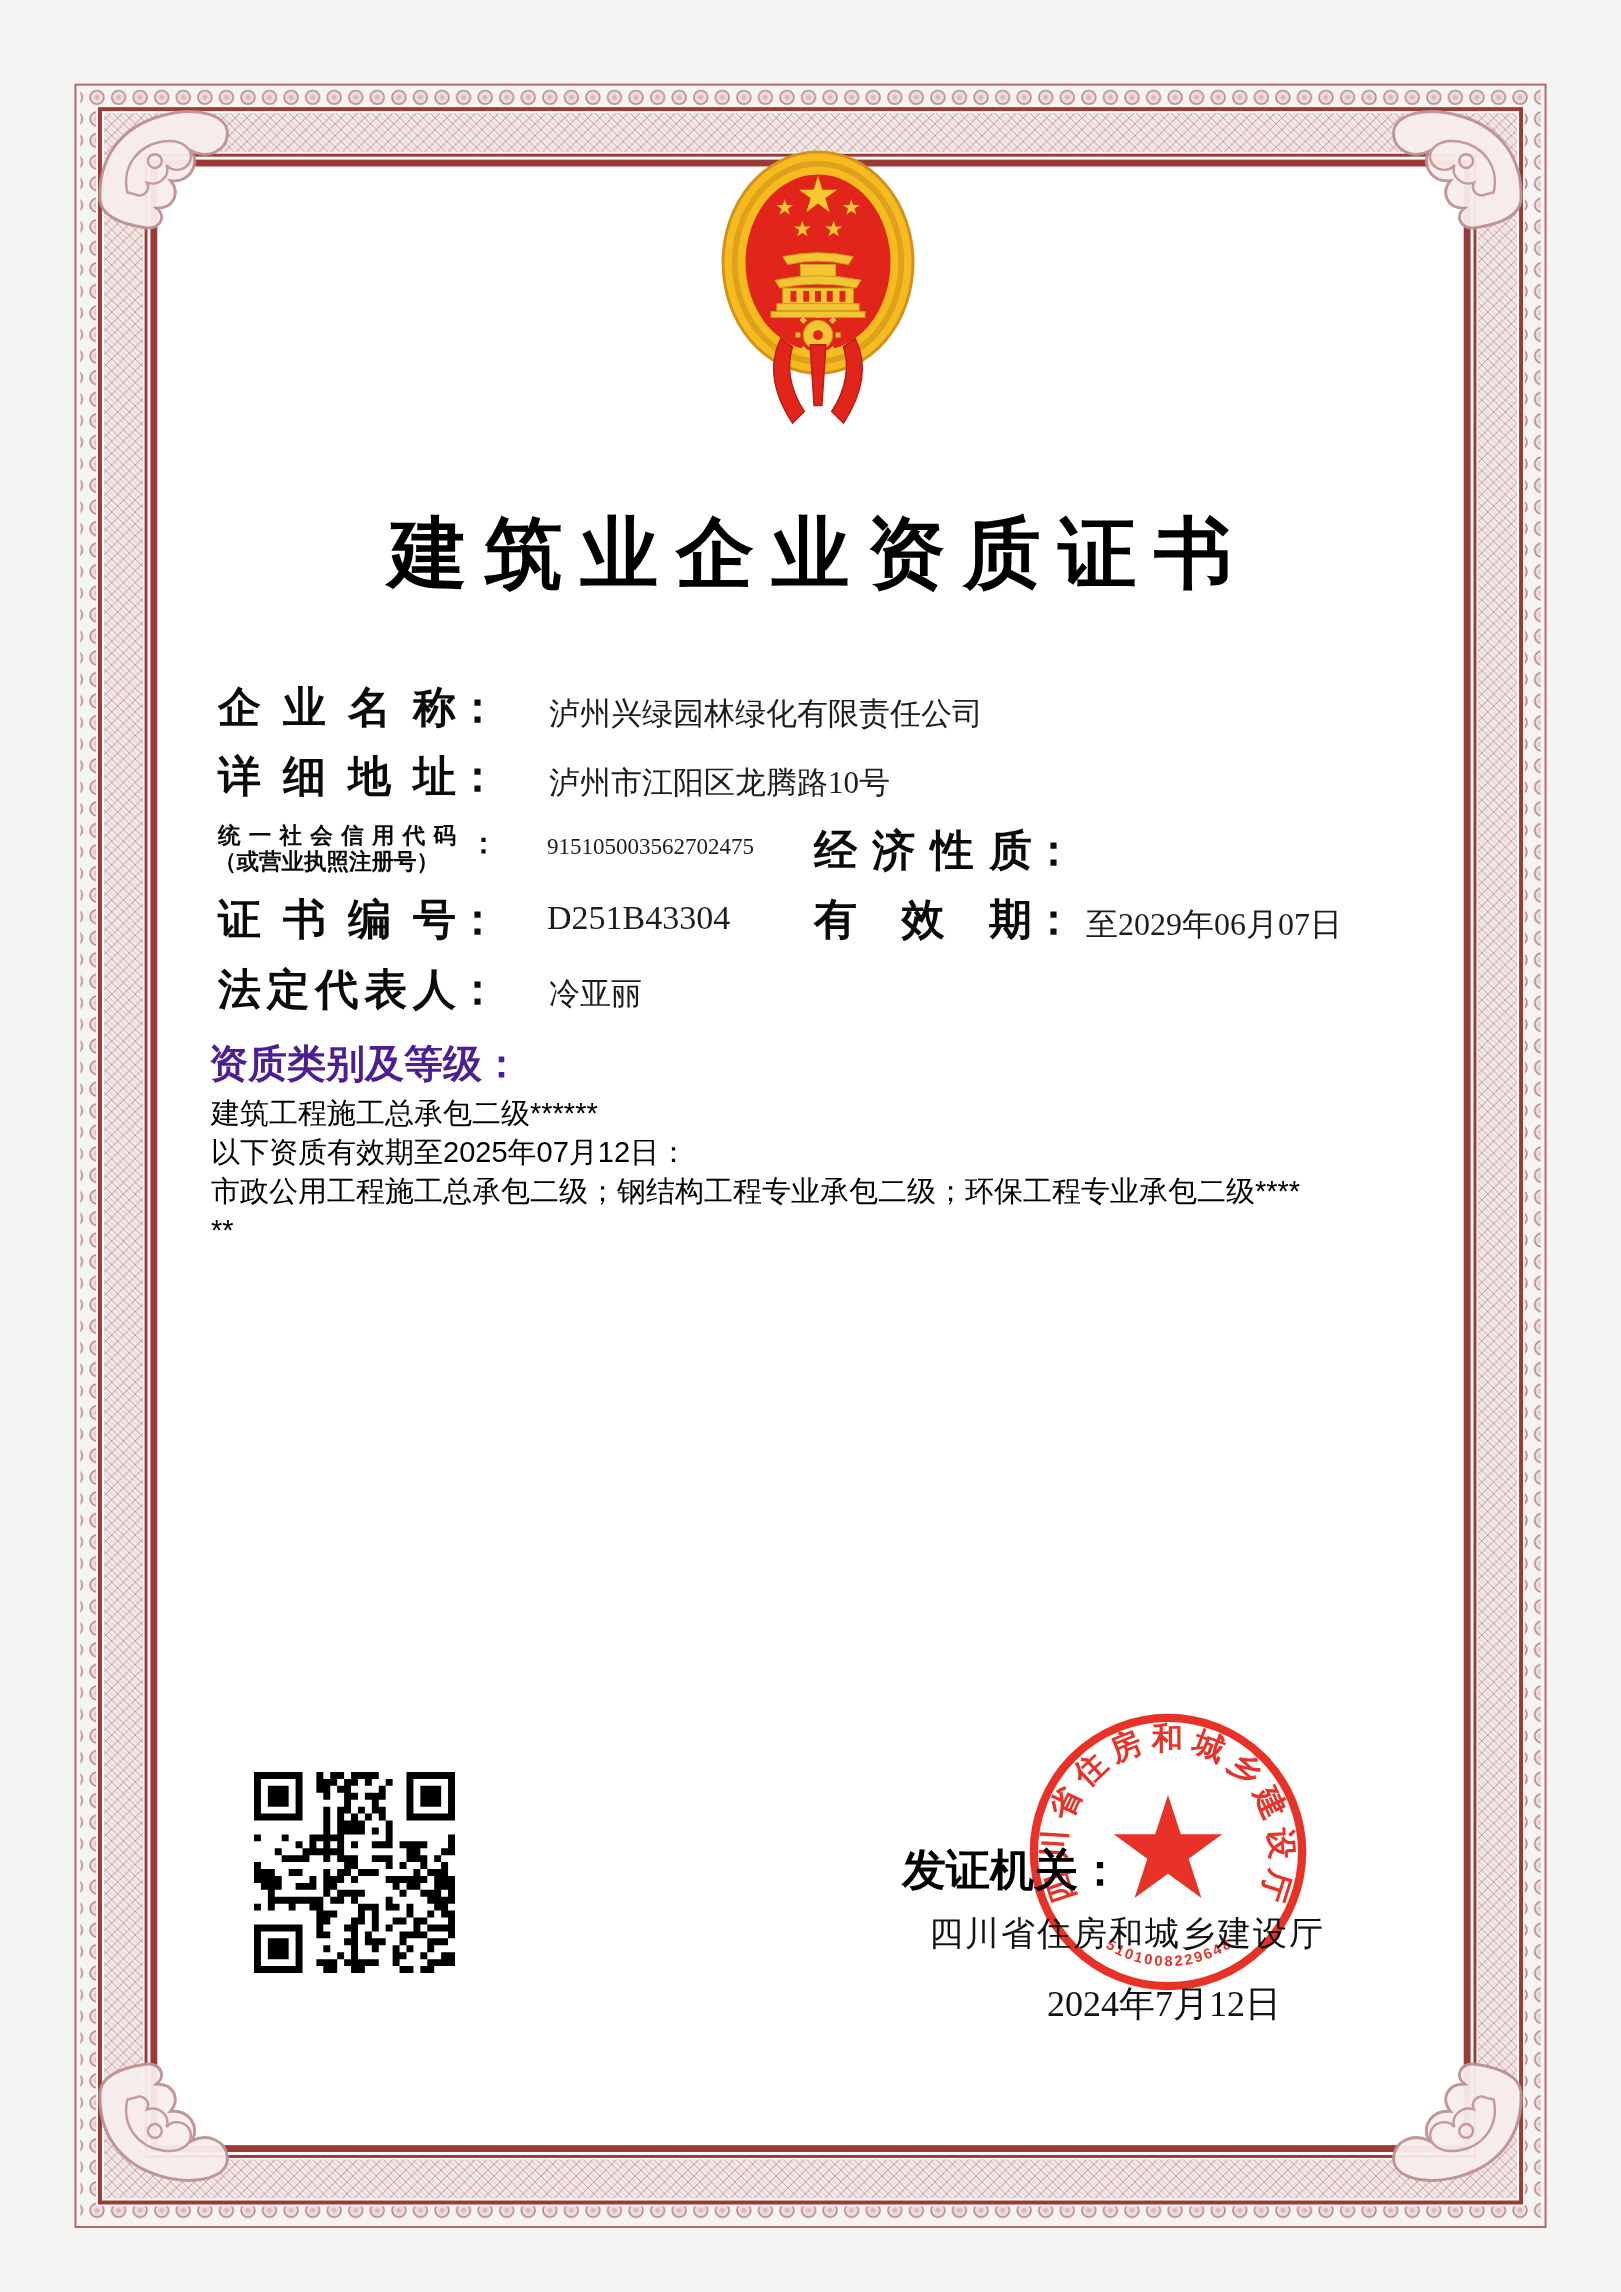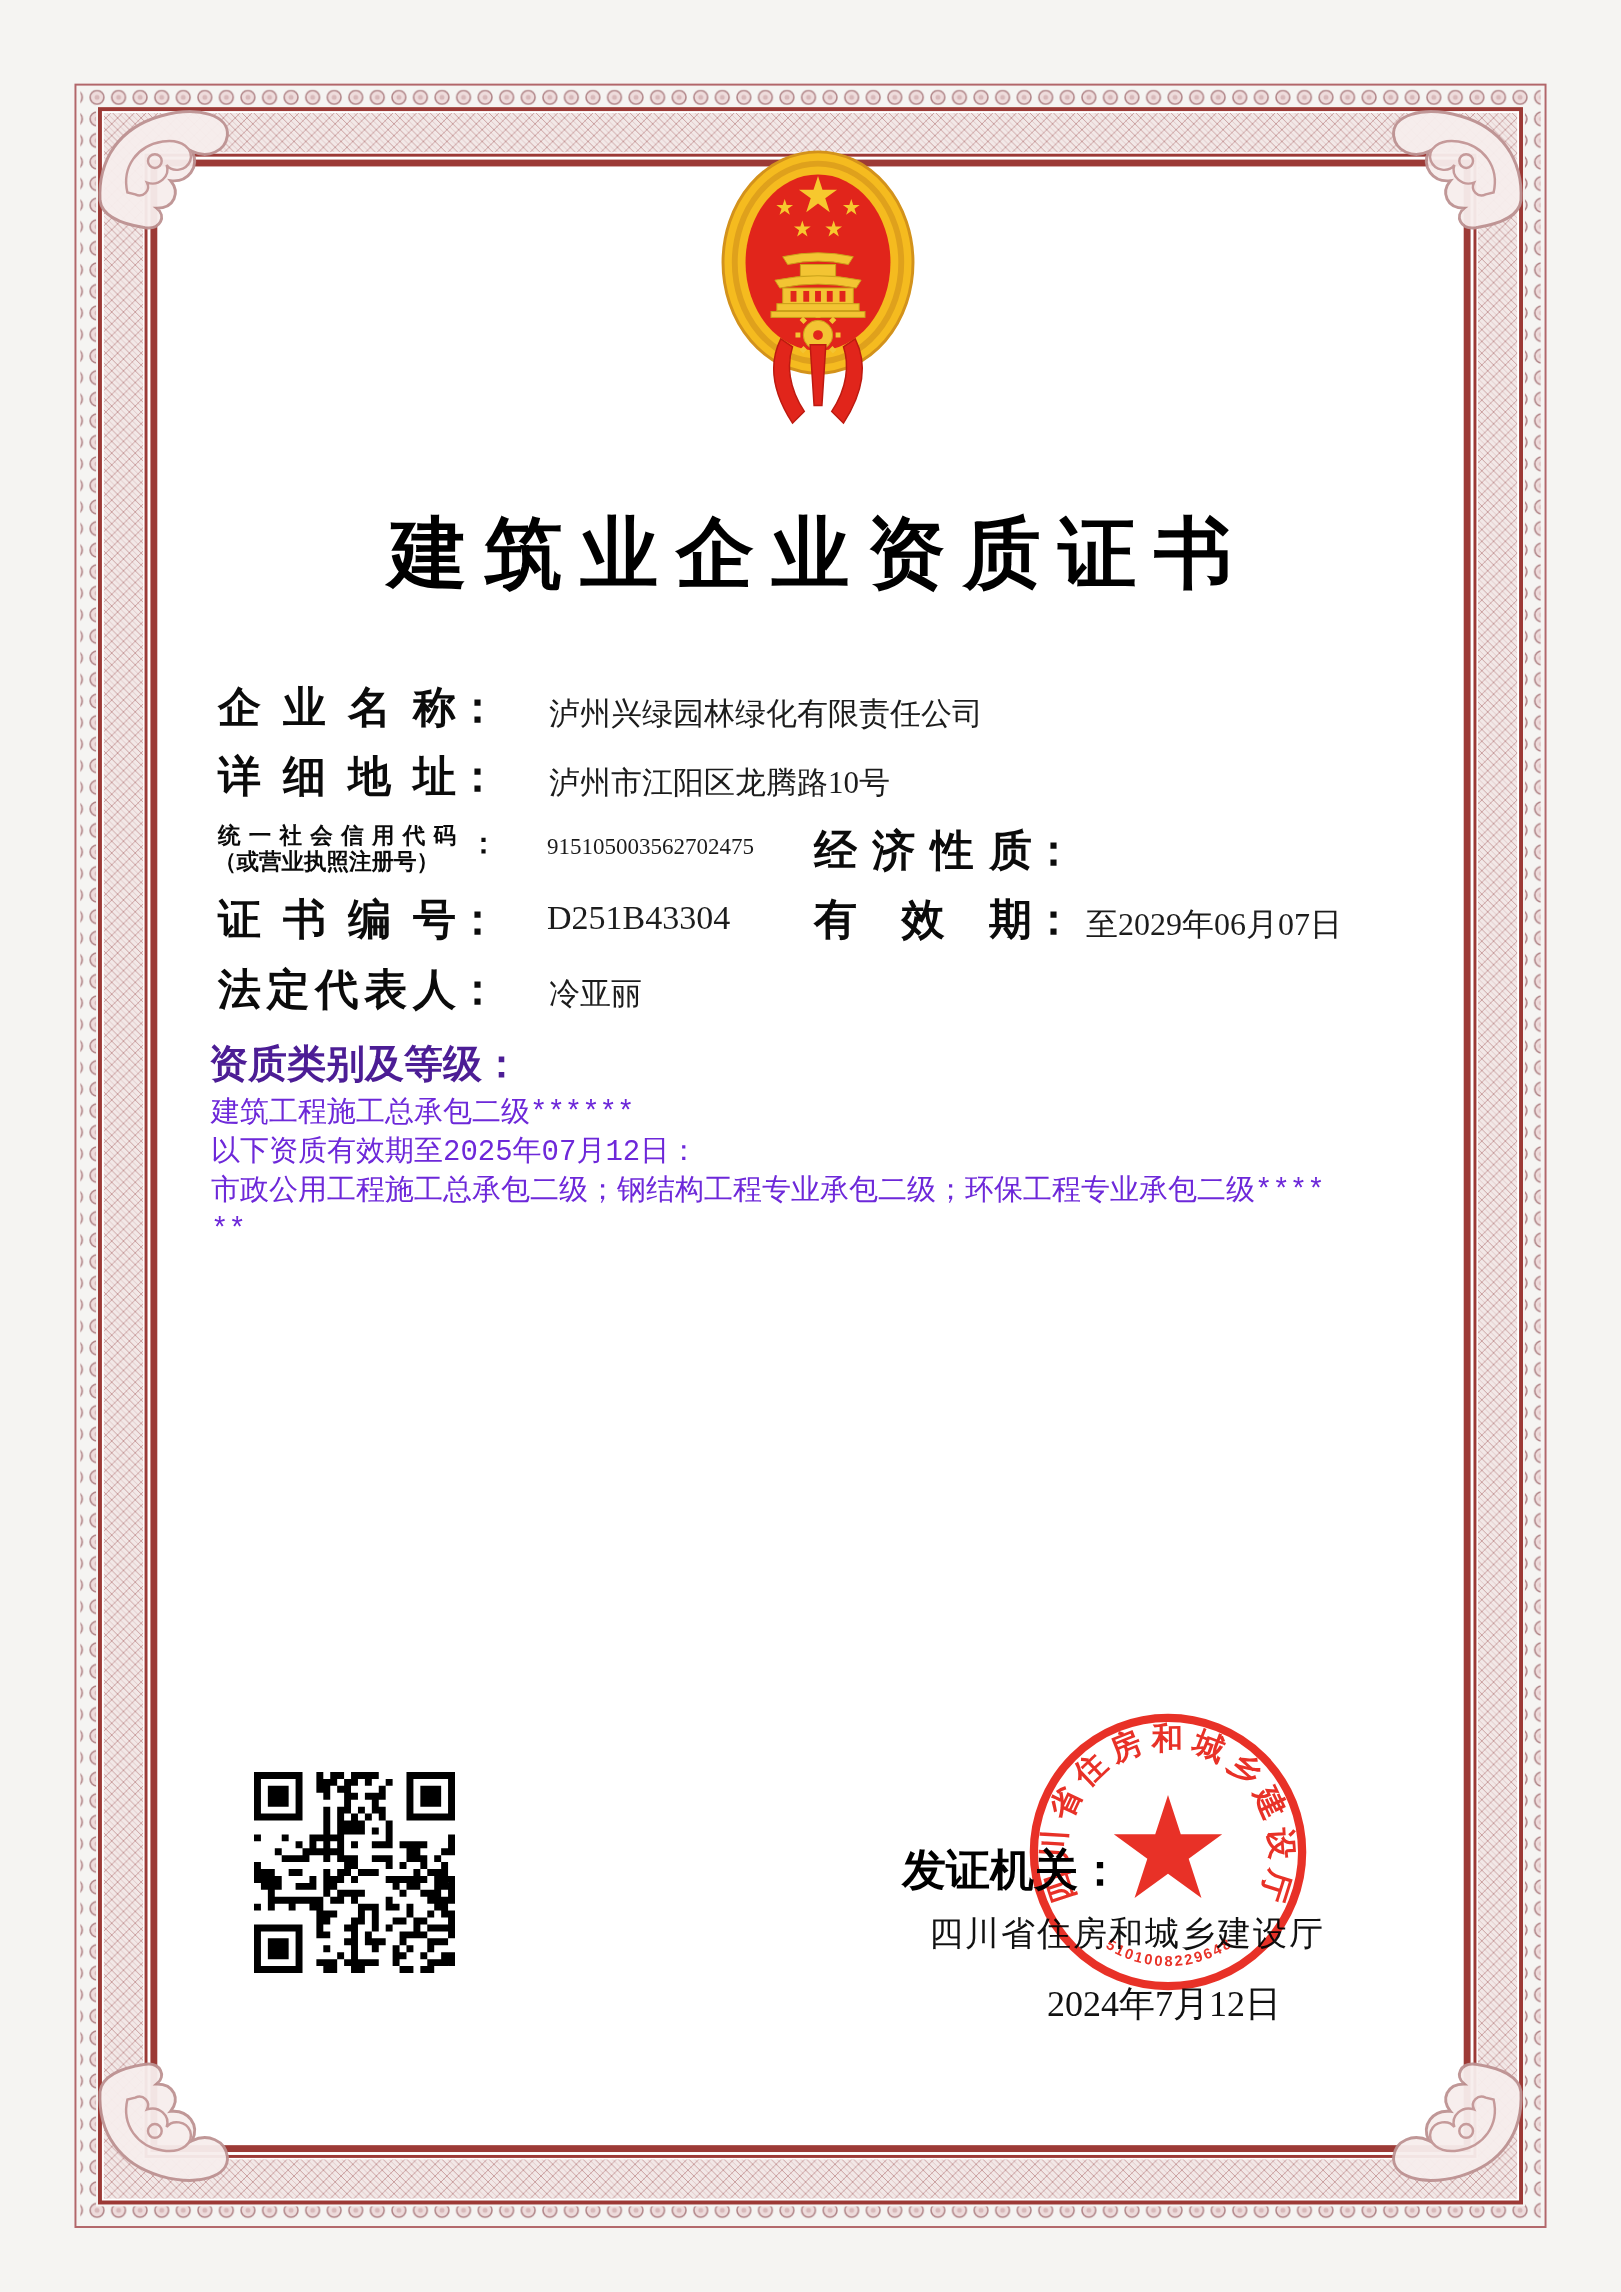--- a/index.html
+++ b/index.html
@@ -17,22 +17,22 @@
        font-size:43px;line-height:1.0;white-space:nowrap;}
   .jchars{display:inline-flex;justify-content:space-between;}
   .colon{font-weight:700;}
 
   .val{position:absolute;color:#1c1c1c;font-family:"Liberation Serif","DejaVu Serif",serif;
        white-space:nowrap;line-height:1.15;}
 
   .small-lab{position:absolute;color:#0b0b0b;font-weight:700;font-size:22.5px;line-height:25.5px;white-space:nowrap;}
 
   .qual-head{position:absolute;left:209px;top:1037px;font-size:39px;font-weight:800;color:#4c1d95;}
-  .qual-lines{position:absolute;left:211px;top:1094px;font-size:29px;line-height:39px;color:#6d28d9;
-       font-family:Liberation Mono, monospace;}
+  .qual-lines{position:absolute;left:211px;top:1094px;font-size:29px;line-height:39px;color:#000000;
+       font-family:Liberation Sans, sans-serif;}
   .qual-lines div{white-space:nowrap;}
 
   .issuer-label{position:absolute;left:902px;top:1841px;font-size:44px;font-weight:700;color:#000;z-index:2;}
   .authority{position:absolute;left:929px;top:1911px;font-size:34px;letter-spacing:2px;color:#111;
        font-family:"Liberation Serif","DejaVu Serif",serif;z-index:2;}
   .issue-date{position:absolute;left:1047px;top:1980px;font-size:36px;color:#111;
        font-family:"Liberation Serif","DejaVu Serif",serif;z-index:2;}
 
   .seal{position:absolute;left:1021px;top:1705px;width:294px;height:294px;z-index:3;
         mix-blend-mode:multiply;opacity:.95;}

